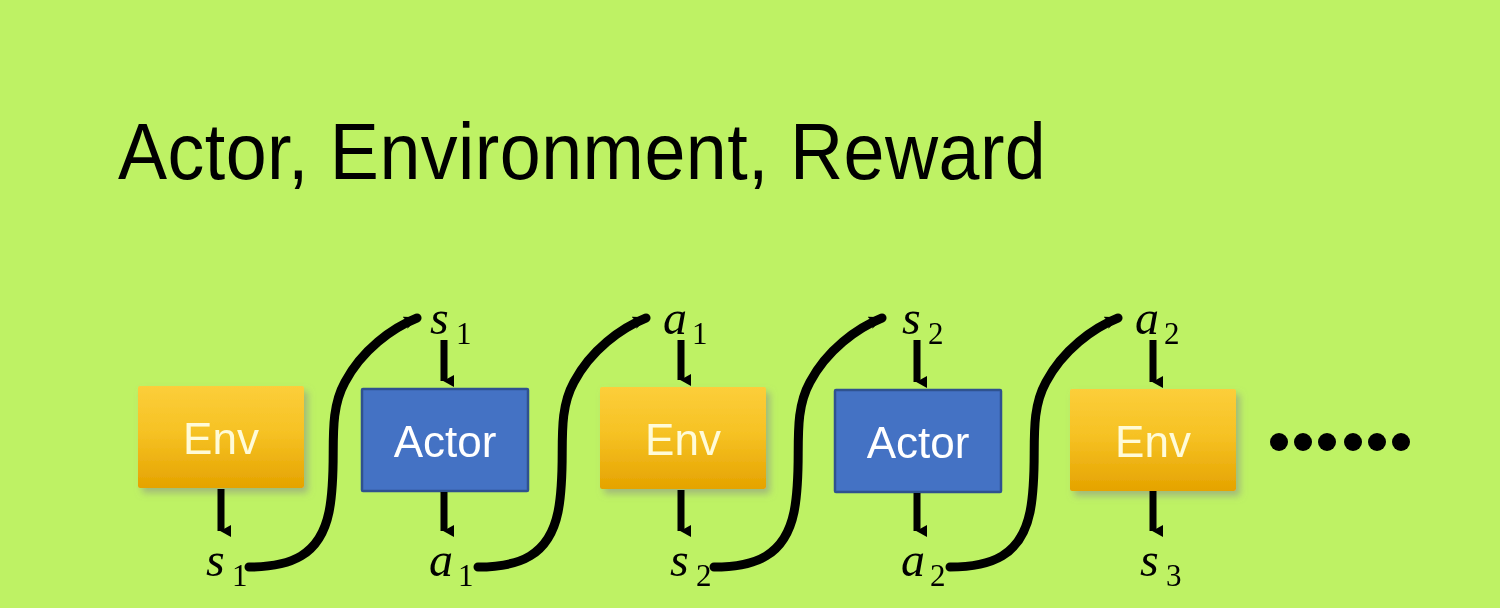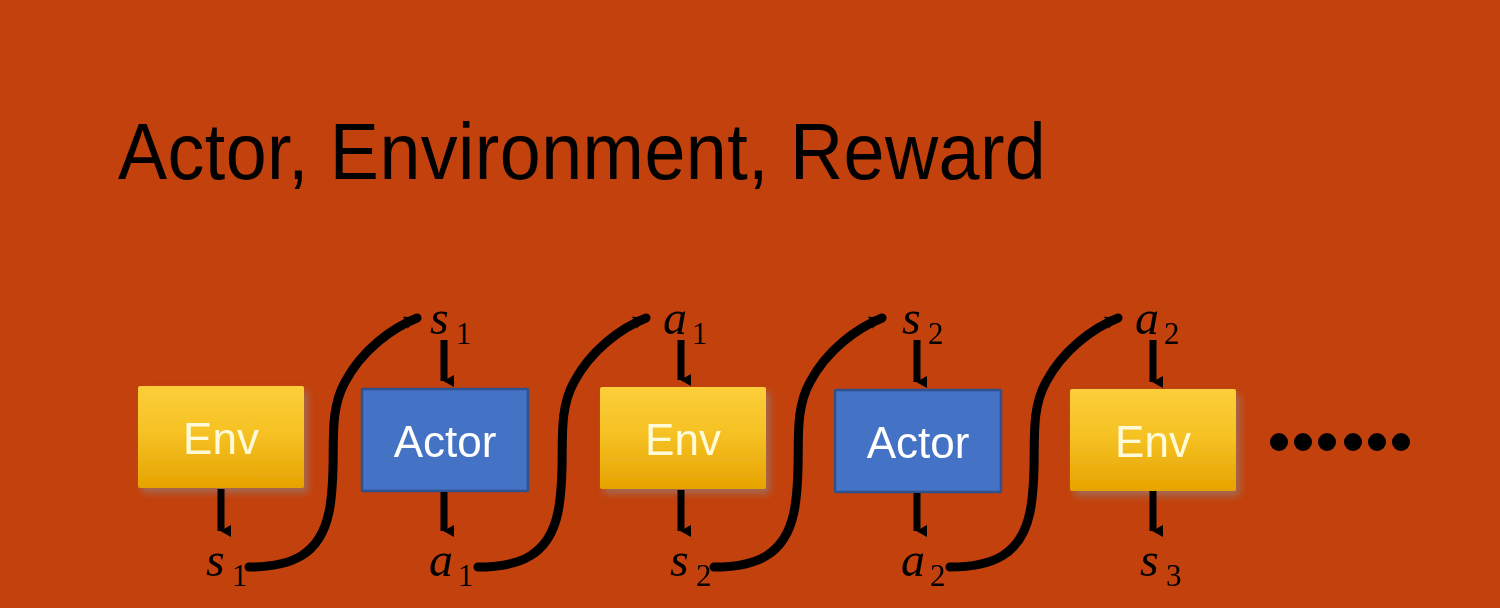--- a/index.html
+++ b/index.html
@@ -10,21 +10,21 @@
   body {
     width: 1500px;
     height: 608px;
     overflow: hidden;
     font-family: "Liberation Sans", sans-serif;
   }
   #slide {
     position: relative;
     width: 1500px;
     height: 608px;
-    background: #c2410c;
+    background: #bef264;
   }
   #slide-title {
     position: absolute;
     left: 118px;
     top: 112px;
     font-family: "Liberation Sans", sans-serif;
     font-size: 80px;
     font-weight: 300;
     line-height: 1.0;
     letter-spacing: 0.5px;

